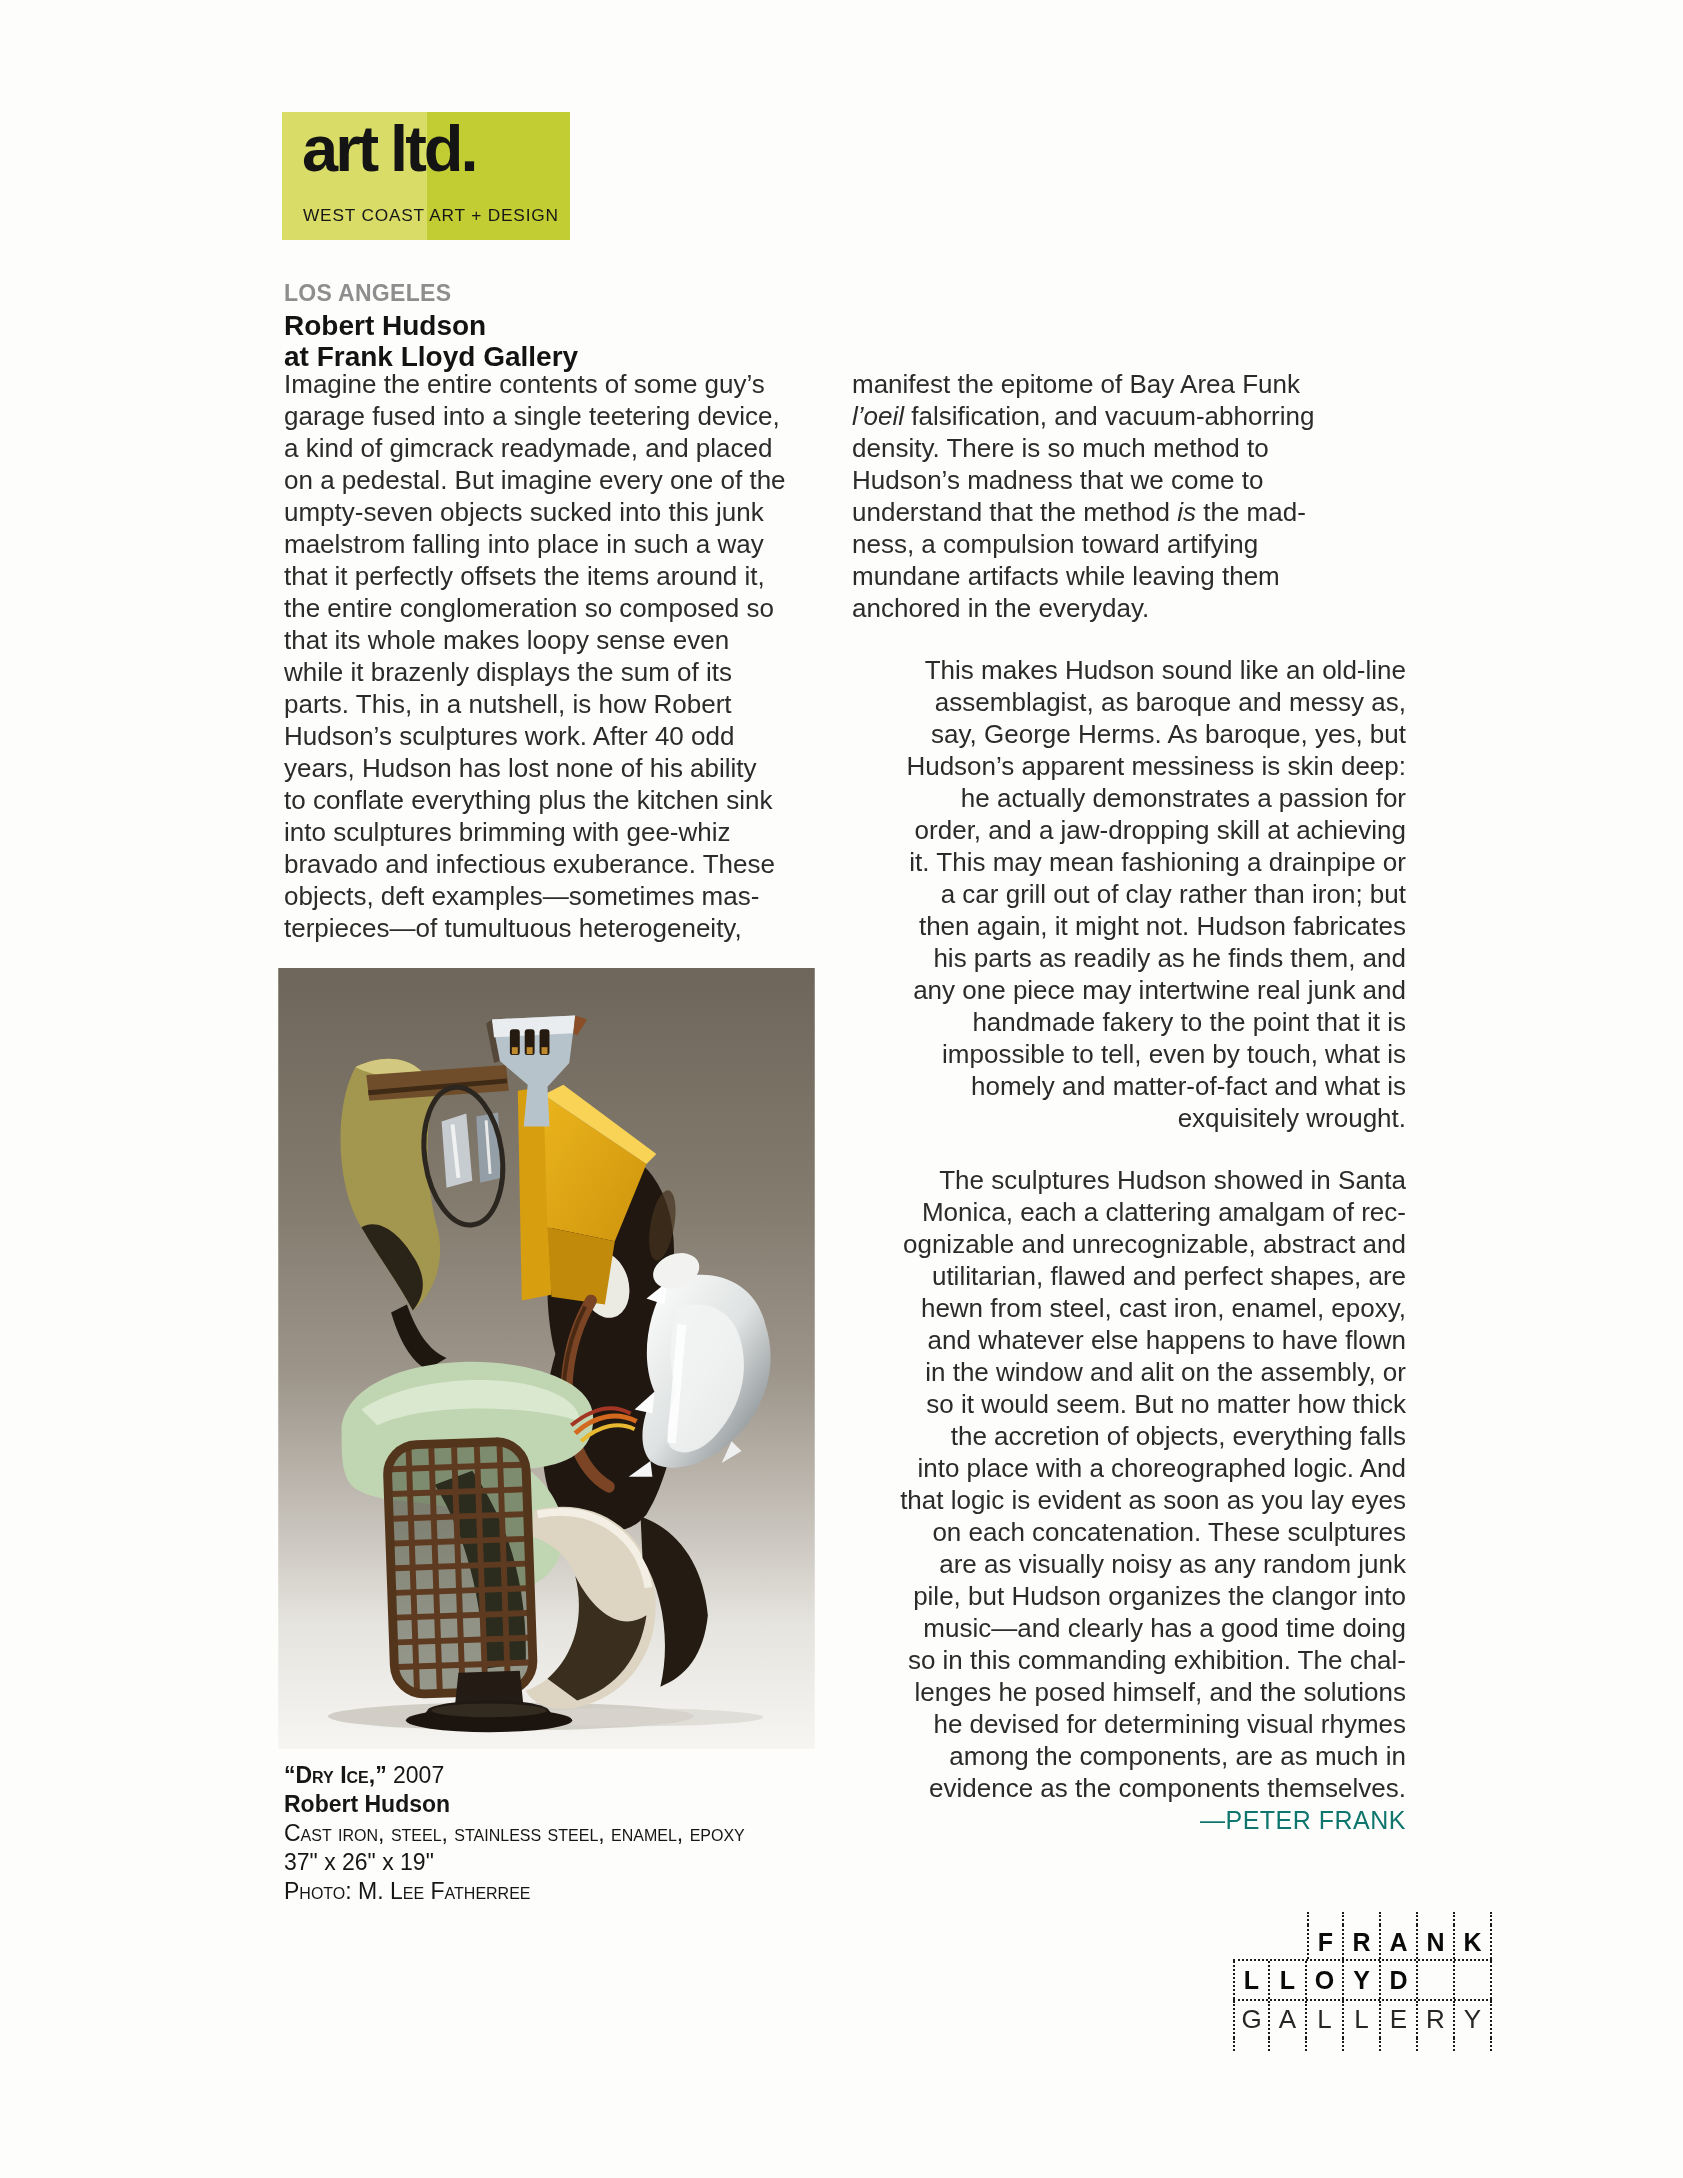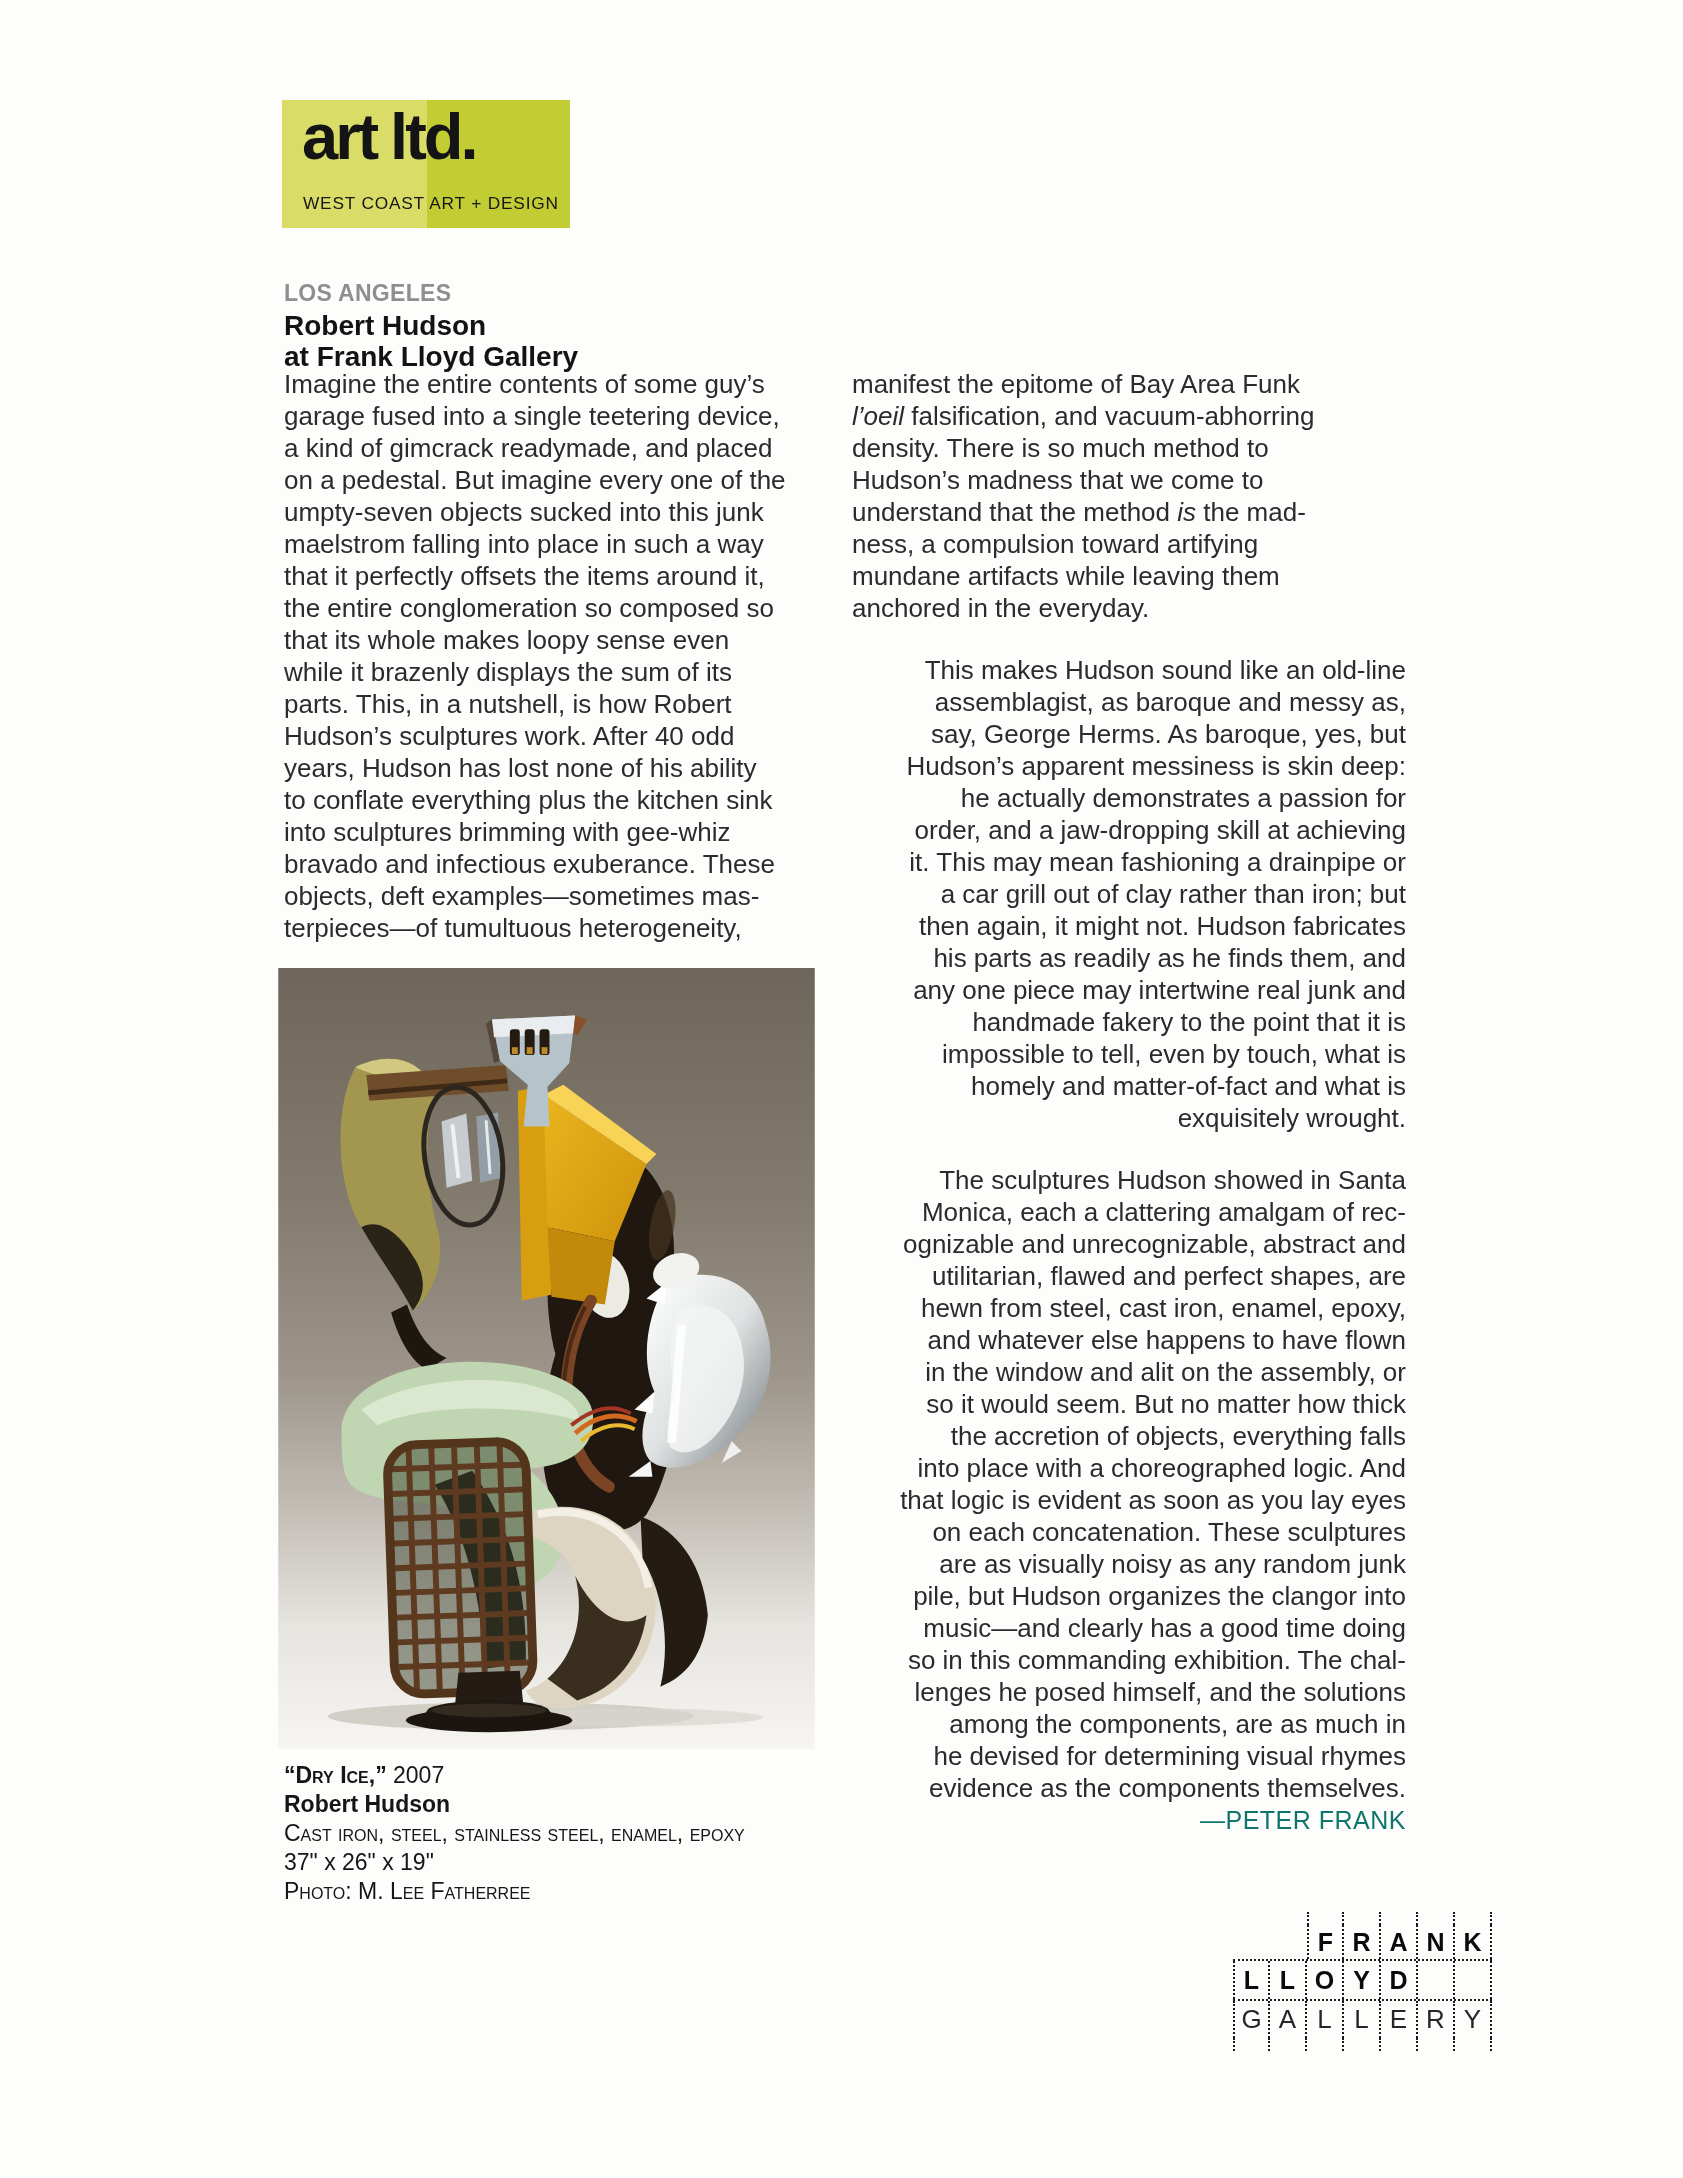--- a/index.html
+++ b/index.html
@@ -3,21 +3,21 @@
 <meta charset="utf-8">
 <title>art ltd. — Robert Hudson at Frank Lloyd Gallery</title>
 <style>
   html,body{margin:0;padding:0;}
   body{
     width:1683px;height:2178px;position:relative;background:#fdfdfc;
     font-family:"Liberation Sans",sans-serif;color:#2b2b2b;
     -webkit-font-smoothing:antialiased;overflow:hidden;
   }
   
-  .mag-logo{position:absolute;left:282px;top:100px;width:288px;height:128px;}
+  .mag-logo{position:absolute;left:282px;top:112px;width:288px;height:128px;}
   .mag-title{position:absolute;left:20px;top:4px;font-size:65px;font-weight:bold;
     letter-spacing:-3px;color:#141414;line-height:1;white-space:nowrap;}
   .mag-title .w2{margin-left:14px;}
   .mag-tagline{position:absolute;left:21px;bottom:14px;font-size:17.3px;
     letter-spacing:0.8px;color:#171717;white-space:nowrap;}
   
   .header{position:absolute;left:284px;top:277px;}
   .hdr-city{font-size:23px;font-weight:bold;color:#8e8e8e;line-height:33px;letter-spacing:0.3px;}
   .hdr-artist,.hdr-venue{font-size:28px;font-weight:bold;color:#131313;line-height:31px;}
   
@@ -127,22 +127,22 @@
         <div class="tline">so it would seem. But no matter how thick</div>
         <div class="tline">the accretion of objects, everything falls</div>
         <div class="tline">into place with a choreographed logic. And</div>
         <div class="tline">that logic is evident as soon as you lay eyes</div>
         <div class="tline">on each concatenation. These sculptures</div>
         <div class="tline">are as visually noisy as any random junk</div>
         <div class="tline">pile, but Hudson organizes the clangor into</div>
         <div class="tline">music—and clearly has a good time doing</div>
         <div class="tline">so in this commanding exhibition. The chal-</div>
         <div class="tline">lenges he posed himself, and the solutions</div>
+        <div class="tline">he devised for determining visual rhymes</div>
         <div class="tline">among the components, are as much in</div>
-        <div class="tline">he devised for determining visual rhymes</div>
         <div class="tline">evidence as the components themselves.</div>
       </div>
     </div>
   <div class="byline">—PETER FRANK</div>
 </div>
 
 <div class="photo">
   <svg viewBox="0 0 542 789" width="537" height="781" role="img" aria-label="Assemblage sculpture “Dry Ice” photographed on a gray seamless backdrop">
     <defs>
       <linearGradient id="bgGrad" x1="0" y1="0" x2="0" y2="1">

